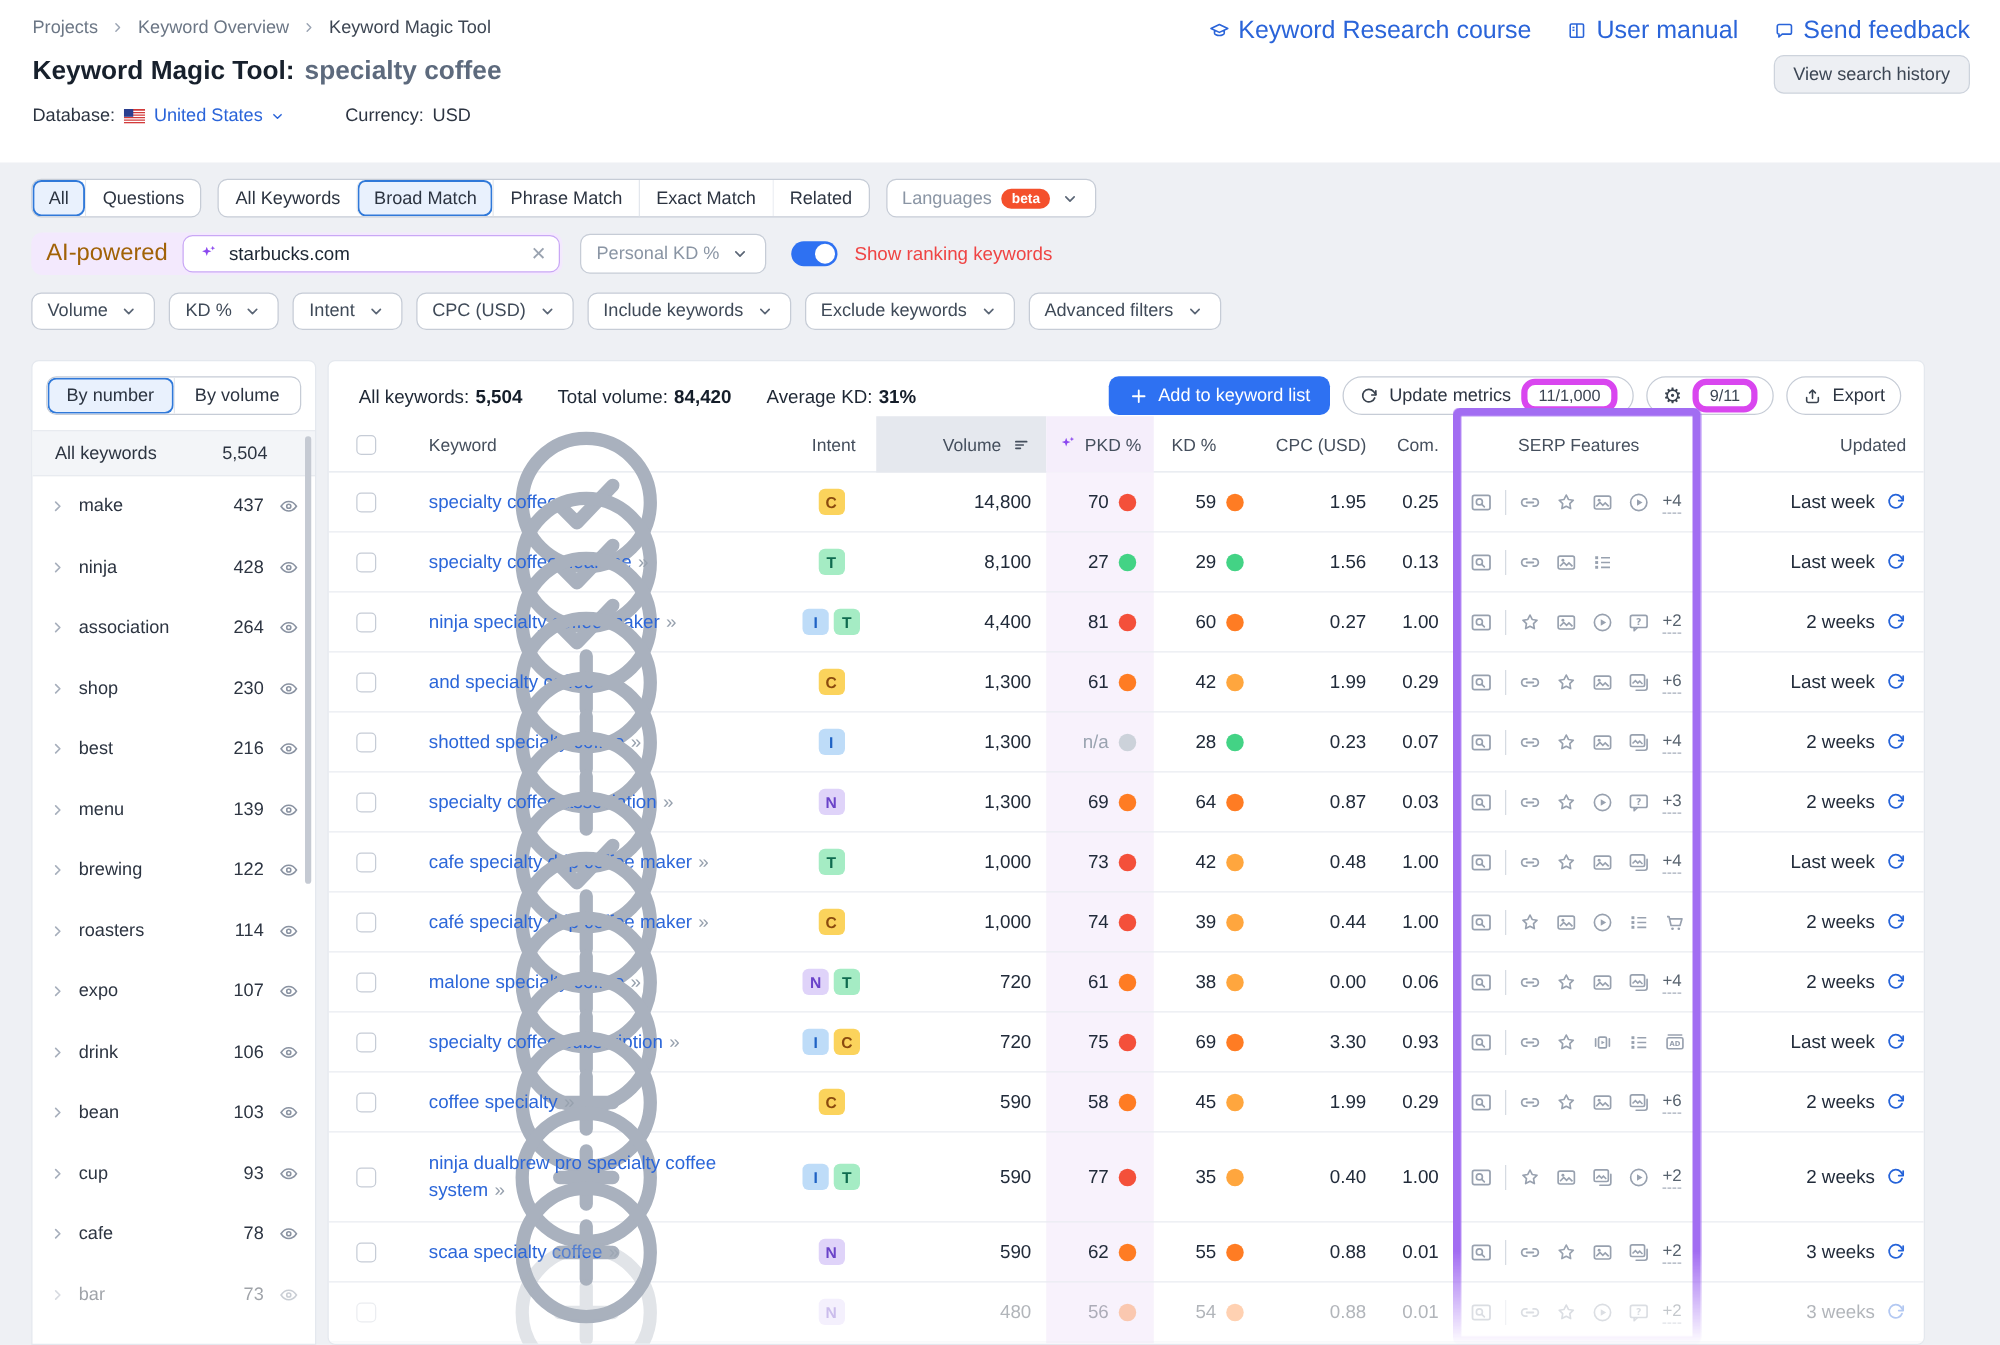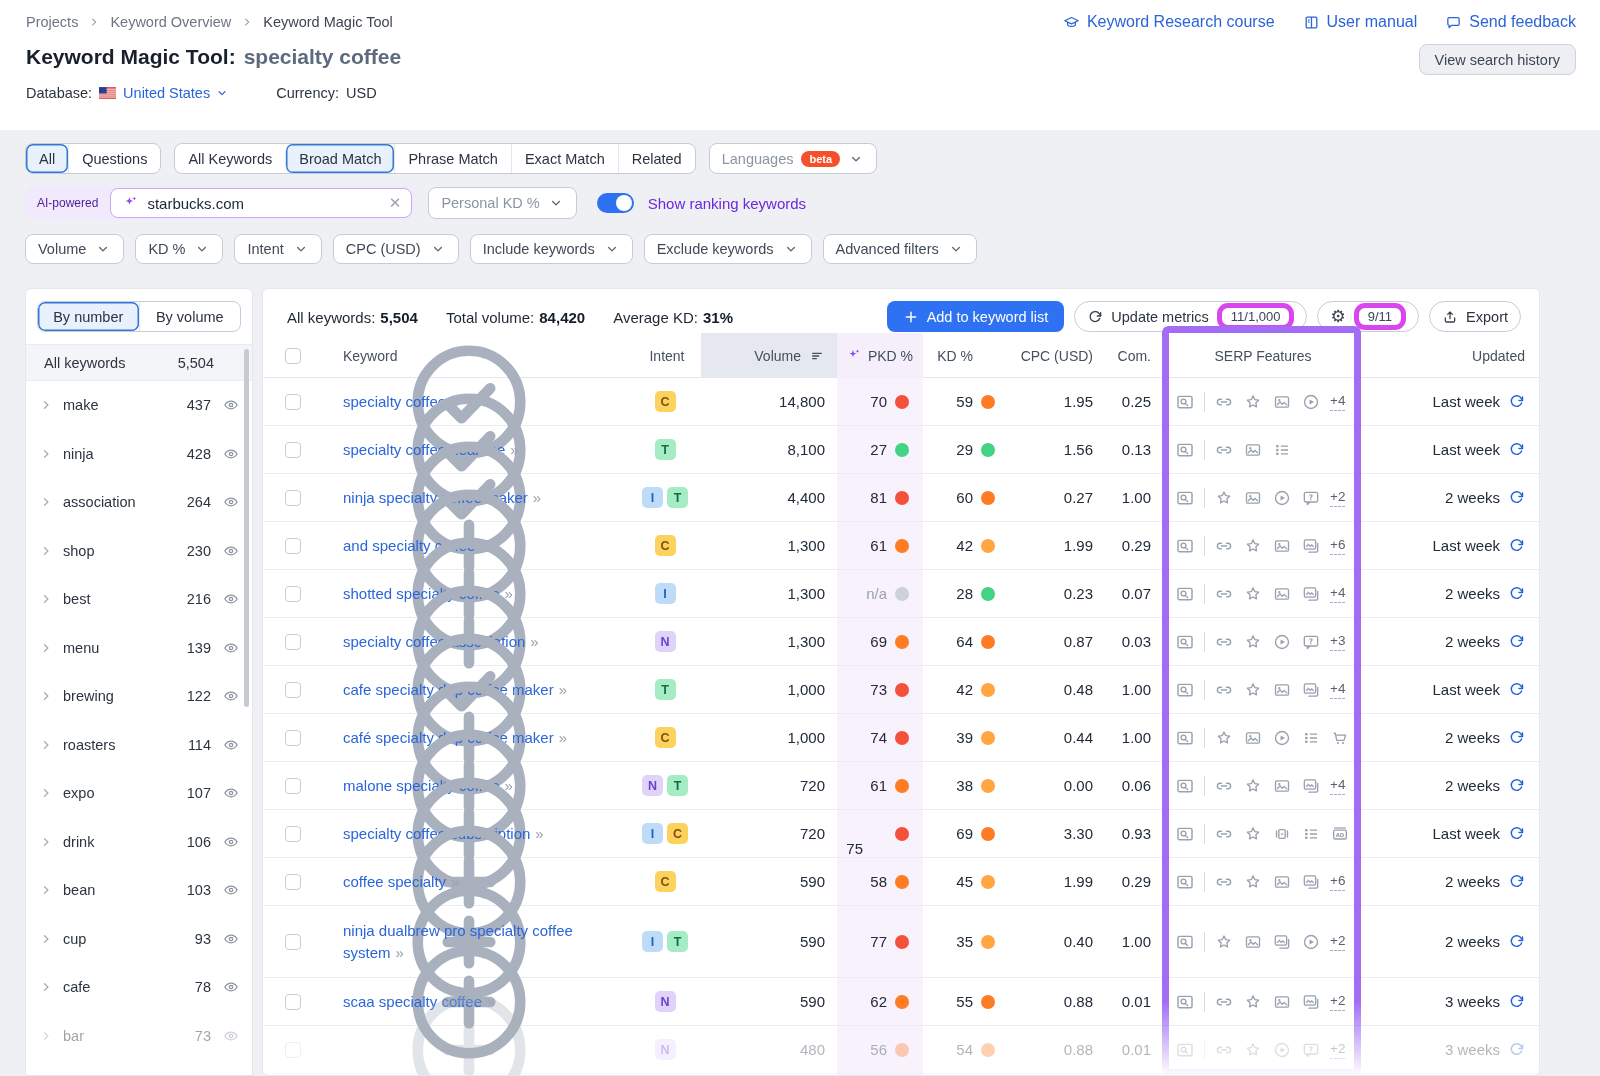--- a/index.html
+++ b/index.html
@@ -6,21 +6,21 @@
   html,body { background:#dfe2e8; }
   .page { position:relative; width:1600px; height:1076px; background:#ffffff;
           font-family:"Liberation Sans", sans-serif; overflow:hidden; }
   .gray-bg { position:absolute; left:0; top:130px; right:0; bottom:0; background:#eef0f4; }
 
   
   .breadcrumb { position:absolute; left:26px; top:14px; display:flex; align-items:center; gap:9px;
                 font-size:14.5px; color:#6b7685; }
   .breadcrumb .crumb-last { color:#3d4document6; color:#3d4653; }
   .top-links { position:absolute; right:24px; top:13px; display:flex; gap:28px; }
-  .top-link { display:flex; align-items:center; gap:7px; color:#2a64d9; font-size:16px; cursor:pointer; }
+  .top-link { display:flex; align-items:center; gap:7px; color:#2a64d9; font-size:20px; cursor:pointer; }
   .titlebar { position:absolute; left:26px; top:45px; font-size:21px; font-weight:700; }
   .titlebar .t1 { color:#17202c; }
   .titlebar .t2 { color:#5d6a7d; margin-left:8px; }
   .view-history { position:absolute; right:24px; top:44px; height:31px; padding:0 15px;
                   background:#edeff3; border:1px solid #cdd3dc; border-radius:8px;
                   font-size:14.5px; color:#3c4654; display:flex; align-items:center; cursor:pointer; }
   .dbrow { position:absolute; left:26px; top:85px; display:flex; align-items:center; gap:7px;
            font-size:14.5px; color:#2c3441; }
   .dbrow .blue { color:#2a64d9; display:flex; align-items:center; gap:5px; cursor:pointer; }
   .dbrow .cur { margin-left:40px; }
@@ -32,31 +32,31 @@
                   border-left:1px solid #e3e7ed; cursor:pointer; white-space:nowrap; }
   .seg .seg-btn:first-child { border-left:none; border-radius:7px 0 0 7px; }
   .seg .seg-btn:last-child { border-radius:0 7px 7px 0; }
   .seg .sel { background:#e9f1fd; box-shadow:inset 0 0 0 1.5px #3079d9; border-radius:7px !important; }
   .lang-btn { display:flex; align-items:center; gap:8px; padding:0 12px; background:#fff;
               border:1px solid #c6ccd6; border-radius:8px; color:#8a95a4; font-size:14.5px; cursor:pointer; }
   .beta { background:#f4502c; color:#fff; font-size:11px; font-weight:700; padding:2px 8px; border-radius:9px; }
 
   .row2 { position:absolute; left:25px; top:186px; display:flex; align-items:center; gap:14px; height:34px; }
   .ai-wrap { display:flex; align-items:stretch; background:#f3e9fd; border-radius:9px; height:34px; }
-  .ai-label { display:flex; align-items:center; padding:0 12px; color:#4c1d95; font-size:12px; }
+  .ai-label { display:flex; align-items:center; padding:0 12px; color:#a16207; font-size:19px; }
   .search-box { display:flex; align-items:center; gap:8px; width:302px; background:#fff;
                 border:1.5px solid #c9a8f5; border-radius:8px; margin:2px 2px 2px 0; padding:0 10px; }
   .search-box input { border:none; outline:none; flex:1; font-size:15px; color:#1c2633;
                       font-family:"Liberation Sans",sans-serif; background:transparent; }
   .clear-x { color:#9aa3b0; font-size:15px; cursor:pointer; }
   .pill-dd { display:flex; align-items:center; gap:8px; padding:0 12px; height:32px; background:#fff;
              border:1px solid #c6ccd6; border-radius:8px; color:#8a95a4; font-size:14.5px; cursor:pointer; }
   .toggle { position:relative; width:37px; height:20px; border-radius:10px; background:#2e71f2; cursor:pointer; margin-left:6px; }
   .toggle .knob { position:absolute; right:2px; top:2px; width:16px; height:16px; border-radius:50%; background:#fff; }
-  .toggle-label { font-size:15px; color:#6d28d9; }
+  .toggle-label { font-size:15px; color:#ef4444; }
 
   .row3 { position:absolute; left:25px; top:234px; display:flex; gap:11px; height:30px; }
   .fpill { display:flex; align-items:center; gap:9px; padding:0 12px; background:#fff;
            border:1px solid #c6ccd6; border-radius:8px; color:#3f4a58; font-size:14.5px; cursor:pointer; }
 
   
   .sidebar { position:absolute; left:25px; top:288px; width:228px; height:788px; background:#fff;
              border:1px solid #e4e8ee; border-radius:6px 6px 0 0; overflow:hidden; }
   .side-tabs { display:flex; margin:12px 11px; border:1px solid #c6ccd6; border-radius:8px; height:31px; overflow:hidden; }
   .side-tab { flex:1; display:flex; align-items:center; justify-content:center; font-size:14.5px;
@@ -1104,21 +1104,21 @@
             </svg>
           </div>
           <div class="cell" style="left: 80px; width: 292px;">
             <span class="kw-link"><span>specialty coffee subscription</span><span class="kw-more">»</span></span>
           </div>
           <div class="cell" style="left: 372px; width: 64px; justify-content: center;">
             <span class="intent-badge" style="background: rgb(190, 220, 248); color: rgb(31, 98, 196);">I</span>
             <span class="intent-badge" style="background: rgb(251, 211, 92); color: rgb(138, 74, 15);">C</span>
           </div>
           <div class="cell num" style="left: 455px; width: 107px;">720</div>
-          <div class="cell num" style="left: 532px; width: 68px; align-items: flex-end;">
+          <div class="cell num" style="left: 556px; width: 68px;">
             <span class="">75</span>
           </div>
           <div class="cell" style="left: 632px;">
             <span class="dot" style="background: rgb(244, 80, 58);"></span>
           </div>
           <div class="cell num" style="left: 646px; width: 64px;">69</div>
           <div class="cell" style="left: 718px;">
             <span class="dot" style="background: rgb(255, 124, 35);"></span>
           </div>
           <div class="cell num" style="left: 726px; width: 104px;">3.30</div>

